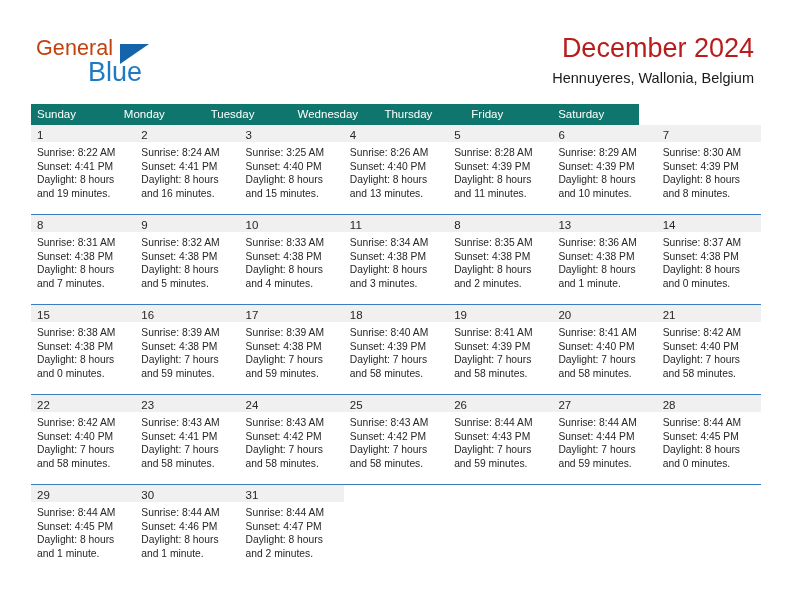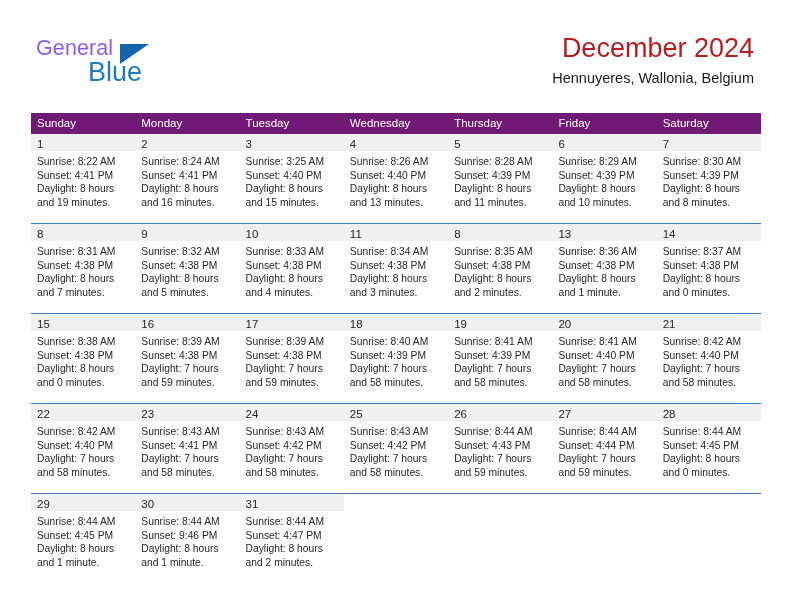--- a/index.html
+++ b/index.html
@@ -36,21 +36,21 @@
     top: 36px;
     width: 180px;
     height: 50px;
   }
   .logo-general {
     position: absolute;
     left: 0;
     top: 0;
     font-size: 21.5px;
     letter-spacing: 0.1px;
-    color: #8b5cf6;
+    color: #c2410c;
     font-family: "Liberation Sans", sans-serif;
   }
   .logo-blue {
     position: absolute;
     left: 52px;
     top: 21px;
     font-size: 27px;
     color: #1f7ac4;
     font-family: "Liberation Sans", sans-serif;
   }
@@ -88,23 +88,22 @@
 
   
   .calendar {
     position: absolute;
     left: 31px;
     top: 104px;
     width: 730px;
   }
   .dow-row {
     display: flex;
-    width: 730px;
-    background: #701a75;
-    margin-top: 9px;
+    width: 608px;
+    background: #0f766e;
   }
   .dow-cell {
     flex: 1 1 0;
     height: 21px;
     line-height: 21px;
     color: #ffffff;
     font-size: 11.5px;
     padding-left: 6px;
     box-sizing: border-box;
     overflow: hidden;
@@ -456,21 +455,21 @@
           <div class="info-line">Sunrise: 8:44 AM</div>
           <div class="info-line">Sunset: 4:45 PM</div>
           <div class="info-line">Daylight: 8 hours</div>
           <div class="info-line">and 1 minute.</div>
         </div>
       </div>
       <div class="day-cell">
         <div class="day-num-band"><span class="day-num">30</span></div>
         <div class="day-body">
           <div class="info-line">Sunrise: 8:44 AM</div>
-          <div class="info-line">Sunset: 9:46 PM</div>
+          <div class="info-line">Sunset: 4:46 PM</div>
           <div class="info-line">Daylight: 8 hours</div>
           <div class="info-line">and 1 minute.</div>
         </div>
       </div>
       <div class="day-cell">
         <div class="day-num-band"><span class="day-num">31</span></div>
         <div class="day-body">
           <div class="info-line">Sunrise: 8:44 AM</div>
           <div class="info-line">Sunset: 4:47 PM</div>
           <div class="info-line">Daylight: 8 hours</div>

